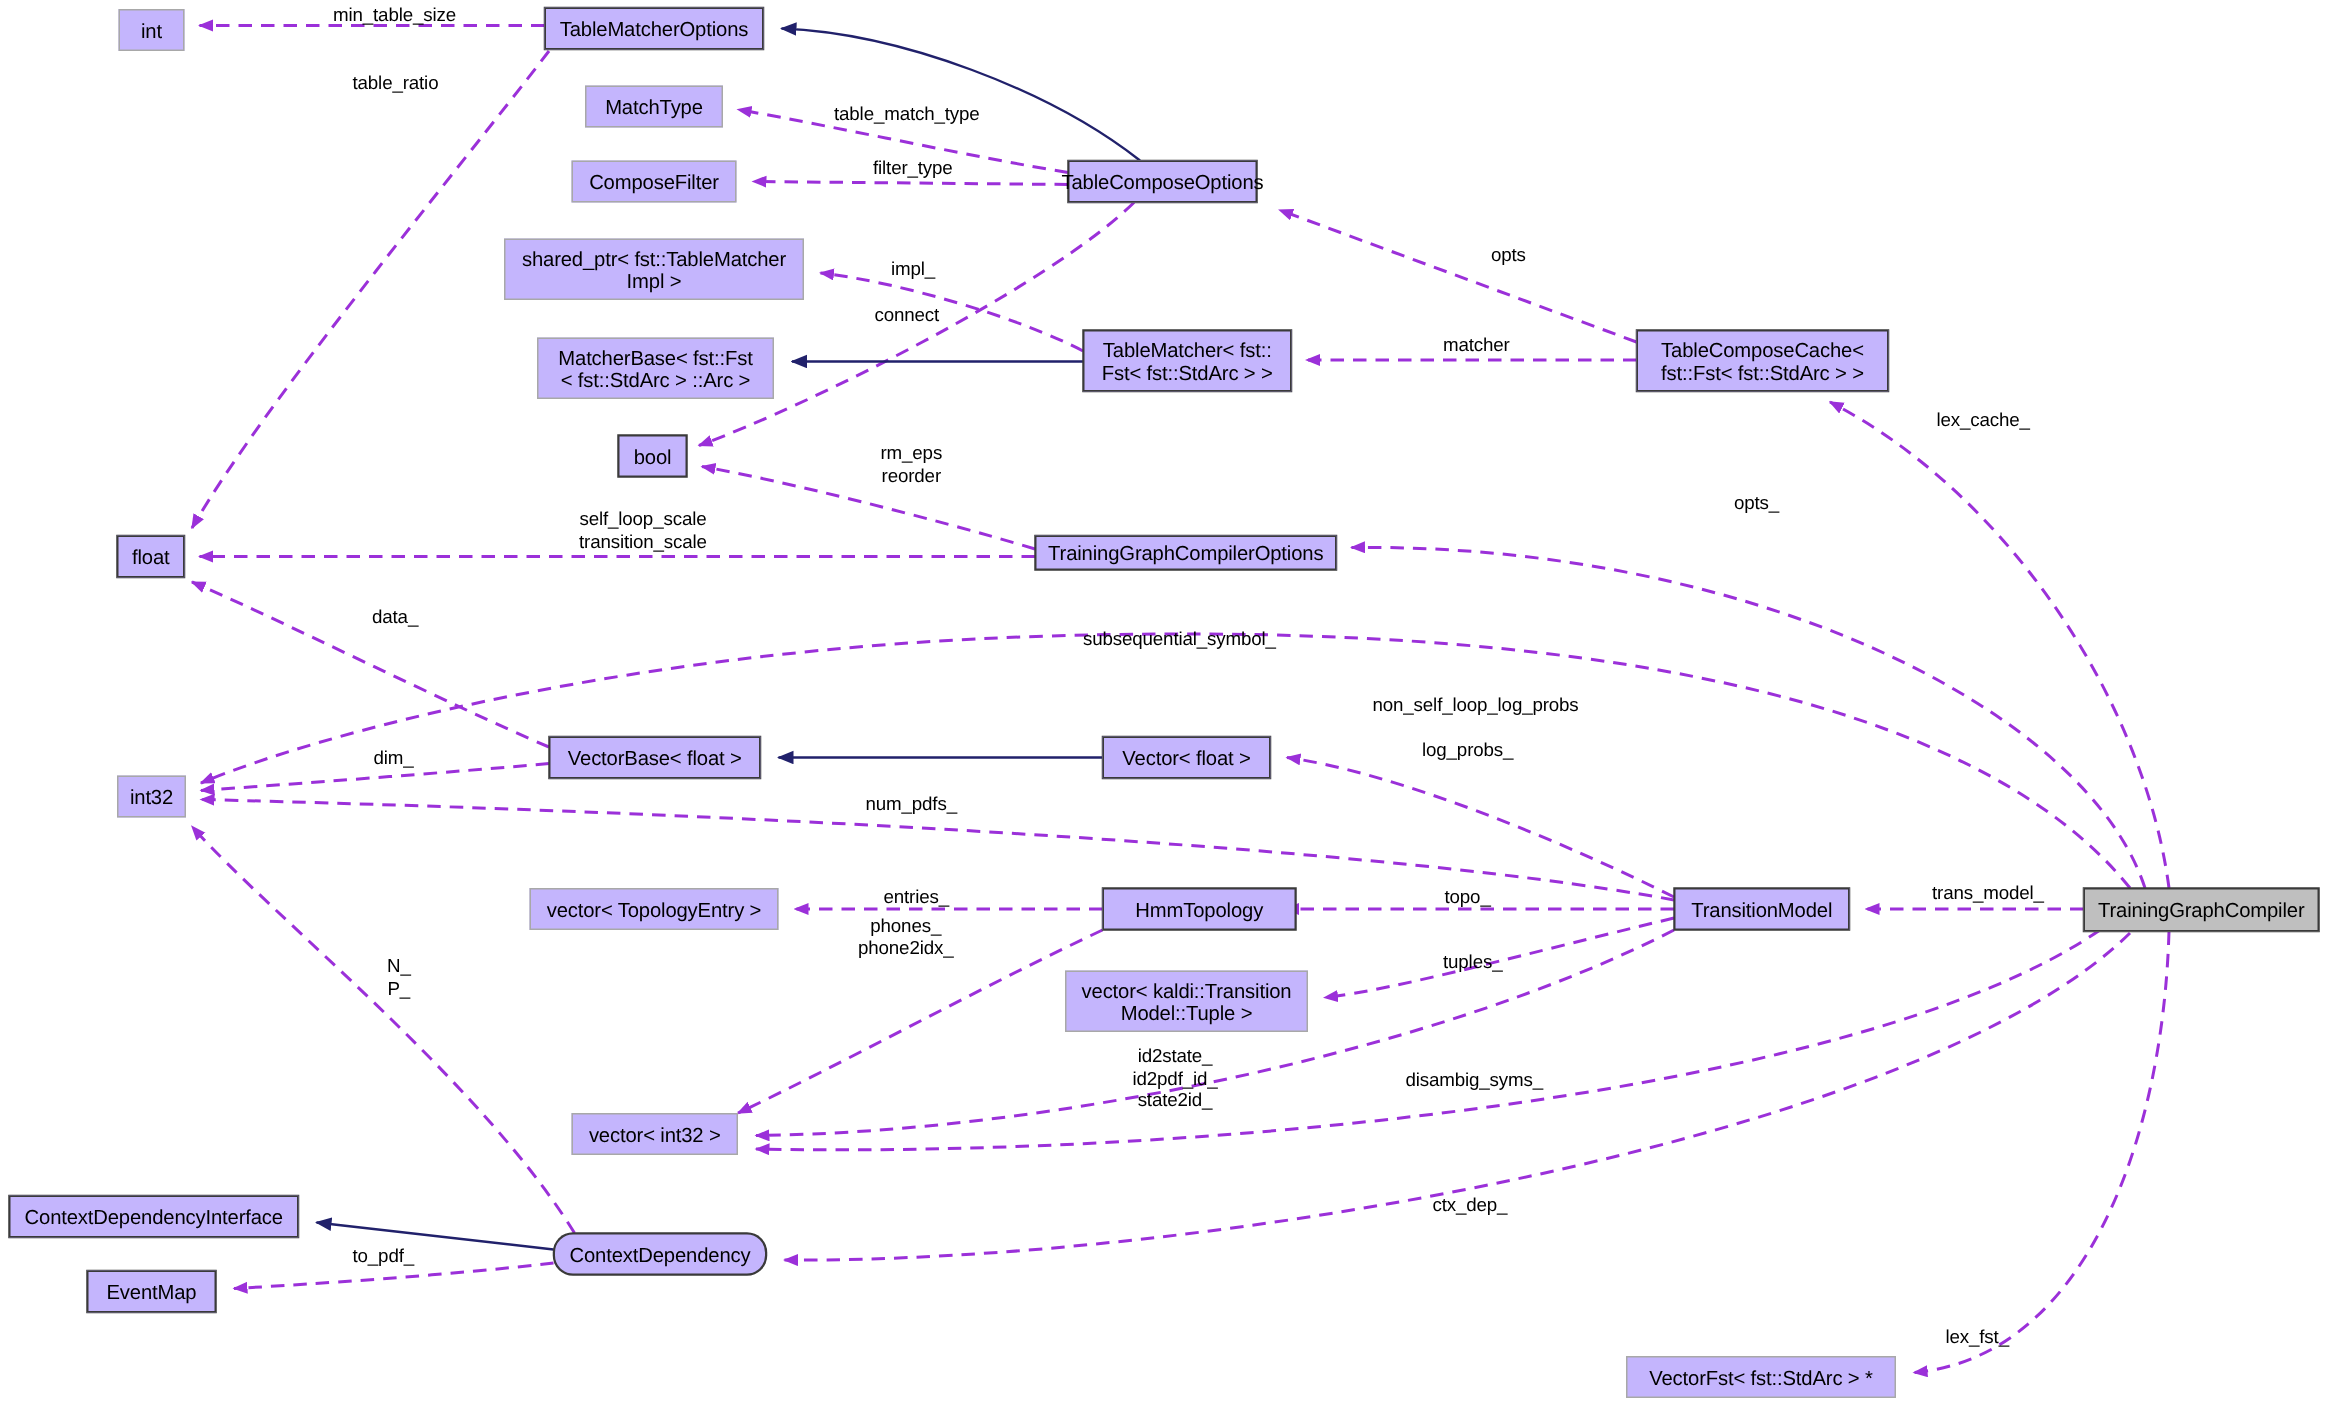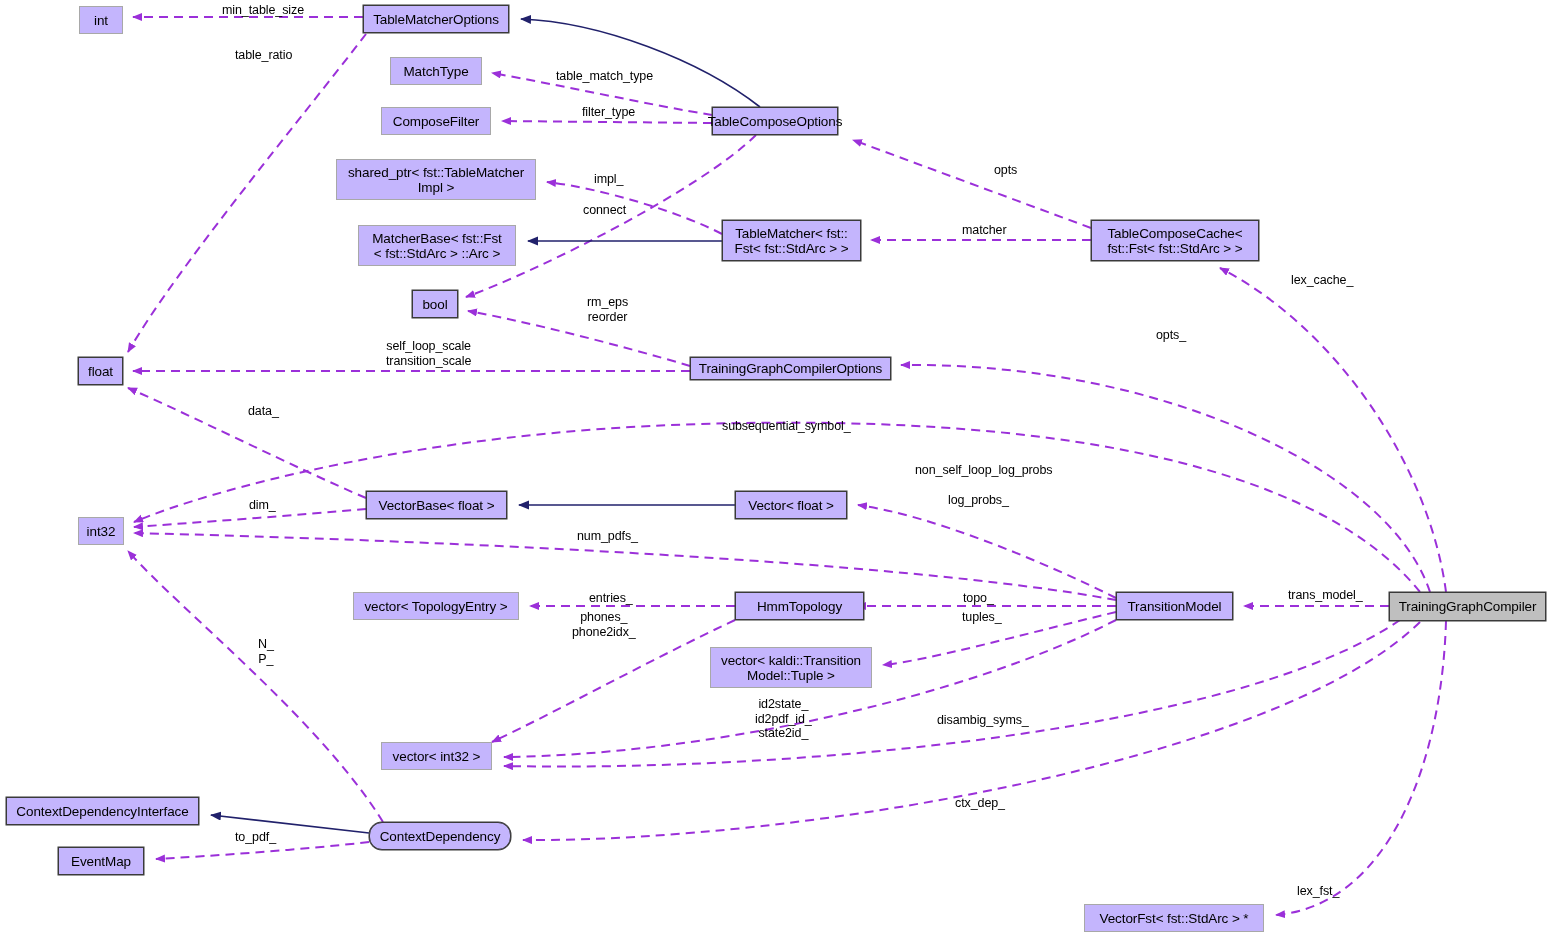--- a/index.html
+++ b/index.html
@@ -147,21 +147,21 @@
       <div class="elabel" style="left: 386px; top: 339px;">self_loop_scale
 transition_scale</div>
       <div class="elabel" style="left: 248px; top: 404px;">data_</div>
       <div class="elabel" style="left: 722px; top: 419px;">subsequential_symbol_</div>
       <div class="elabel" style="left: 915px; top: 463px;">non_self_loop_log_probs</div>
       <div class="elabel" style="left: 249px; top: 498px;">dim_</div>
       <div class="elabel" style="left: 948px; top: 493px;">log_probs_</div>
       <div class="elabel" style="left: 577px; top: 529px;">num_pdfs_</div>
       <div class="elabel" style="left: 589px; top: 591px;">entries_</div>
       <div class="elabel" style="left: 963px; top: 591px;">topo_</div>
-      <div class="elabel" style="left: 962px; top: 610px;">tuples_</div>
+      <div class="elabel" style="left: 962px; top: 634px;">tuples_</div>
       <div class="elabel" style="left: 572px; top: 610px;">phones_
 phone2idx_</div>
       <div class="elabel" style="left: 258px; top: 637px;">N_
 P_</div>
       <div class="elabel" style="left: 755px; top: 697px;">id2state_
 id2pdf_id_
 state2id_</div>
       <div class="elabel" style="left: 937px; top: 713px;">disambig_syms_</div>
       <div class="elabel" style="left: 955px; top: 796px;">ctx_dep_</div>
       <div class="elabel" style="left: 235px; top: 830px;">to_pdf_</div>

